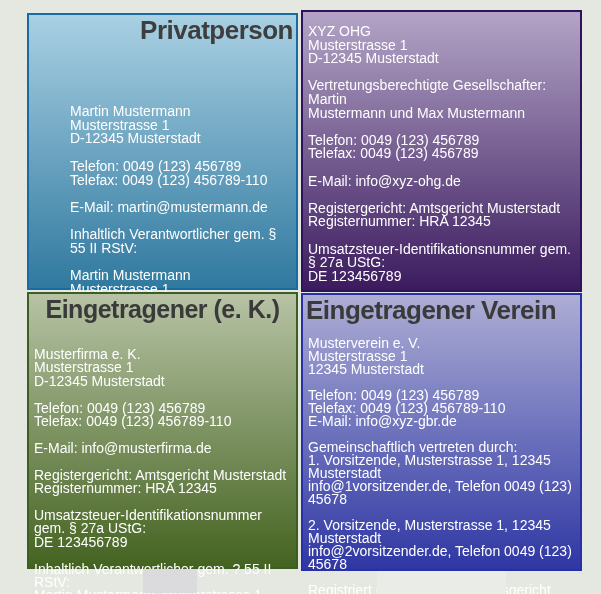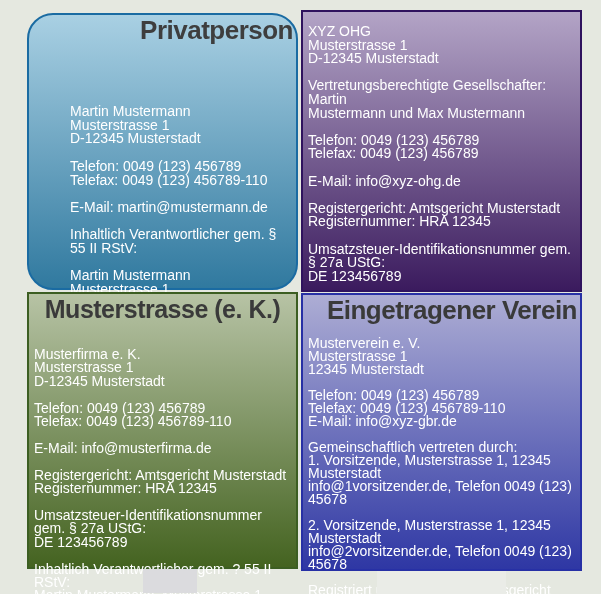--- a/index.html
+++ b/index.html
@@ -46,35 +46,35 @@
   .p2 .panel-title { font-size: 25px; }
   .p2 .panel-body { margin-top: 16px; line-height: 13.4px; }
   .p3 .panel-body { margin-top: 4px;  line-height: 13.0px; }
   .fragment { position: absolute; }
 </style>
 </head>
 <body>
 
 <div id="stage" style="background: rgb(229, 232, 224);">
 
-  <div class="panel p0" style="border-color: rgb(26, 107, 162); background: linear-gradient(rgb(169, 208, 227), rgb(48, 121, 159)); border-radius: 26px;">
+  <div class="panel p0" style="border-color: rgb(26, 107, 162); background: linear-gradient(rgb(169, 208, 227), rgb(48, 121, 159));">
     <div class="panel-title" style="color: rgb(62, 62, 62); text-align: right;">Privatperson</div>
     <div class="panel-body" style="color: rgb(255, 255, 255);">Martin Mustermann<br>Musterstrasse 1<br>D-12345 Musterstadt<br><br>Telefon: 0049 (123) 456789<br>Telefax: 0049 (123) 456789-110<br><br>E-Mail: martin@mustermann.de<br><br>Inhaltlich Verantwortlicher gem. § 55 II RStV:<br><br>Martin Mustermann<br>Musterstrasse 1<br>12345 Musterstadt</div>
   </div>
 
   <div class="panel p1" style="border-color: rgb(47, 18, 94); background: linear-gradient(rgb(179, 164, 198), rgb(59, 27, 94));">
     <div class="panel-body" style="color: rgb(255, 255, 255);">XYZ OHG<br>Musterstrasse 1<br>D-12345 Musterstadt<br><br>Vertretungsberechtigte Gesellschafter: Martin<br>Mustermann und Max Mustermann<br><br>Telefon: 0049 (123) 456789<br>Telefax: 0049 (123) 456789<br><br>E-Mail: info@xyz-ohg.de<br><br>Registergericht: Amtsgericht Musterstadt<br>Registernummer: HRA 12345<br><br>Umsatzsteuer-Identifikationsnummer gem. § 27a UStG:<br>DE 123456789<br><br>Inhaltlich Verantwortlicher gem. § 55 II RStV: Martin<br>Mustermann, Musterstrasse, 12345 Musterstadt</div>
   </div>
 
   <div class="panel p2" style="border-color: rgb(60, 94, 34); background: linear-gradient(rgb(183, 195, 165), rgb(68, 99, 32));">
-    <div class="panel-title" style="color: rgb(58, 58, 58); text-align: center;">Musterstrasse (e. K.)</div>
+    <div class="panel-title" style="color: rgb(58, 58, 58); text-align: center;">Eingetragener (e. K.)</div>
     <div class="panel-body" style="color: rgb(255, 255, 255);">Musterfirma e. K.<br>Musterstrasse 1<br>D-12345 Musterstadt<br><br>Telefon: 0049 (123) 456789<br>Telefax: 0049 (123) 456789-110<br><br>E-Mail: info@musterfirma.de<br><br>Registergericht: Amtsgericht Musterstadt<br>Registernummer: HRA 12345<br><br>Umsatzsteuer-Identifikationsnummer gem. § 27a UStG:<br>DE 123456789<br><br>Inhaltlich Verantwortlicher gem. ? 55 II RStV:<br>Martin Mustermann, Musterstrasse 1,<br>12345 Musterstadt</div>
   </div>
 
   <div class="panel p3" style="border-color: rgb(39, 48, 165); background: linear-gradient(rgb(173, 173, 212), rgb(46, 55, 164));">
-    <div class="panel-title" style="color: rgb(58, 58, 58); text-align: right;">Eingetragener Verein</div>
+    <div class="panel-title" style="color: rgb(58, 58, 58); text-align: left;">Eingetragener Verein</div>
     <div class="panel-body" style="color: rgb(255, 255, 255);">Musterverein e. V.<br>Musterstrasse 1<br>12345 Musterstadt<br><br>Telefon: 0049 (123) 456789<br>Telefax: 0049 (123) 456789-110<br>E-Mail: info@xyz-gbr.de<br><br>Gemeinschaftlich vertreten durch:<br>1. Vorsitzende, Musterstrasse 1, 12345 Musterstadt<br>info@1vorsitzender.de, Telefon 0049 (123) 45678<br><br>2. Vorsitzende, Musterstrasse 1, 12345 Musterstadt<br>info@2vorsitzender.de, Telefon 0049 (123) 45678<br><br>Registriert unter: VR 1234, Amtsgericht Musterstadt<br><br>Inhaltlich Verantwortlicher gem. § 55 II RStV: Martin<br>Mustermann, Musterstra?e 1, 12345 Musterstadt</div>
   </div>
 
   <div class="fragment" style="left: 143px; top: 569px; width: 54px; height: 24px; background: rgb(219, 219, 222);"></div>
   <div class="fragment" style="left: 377px; top: 571px; width: 129px; height: 23px; background: rgb(234, 236, 231);"></div>
 
 </div>
 
 </body></html>

